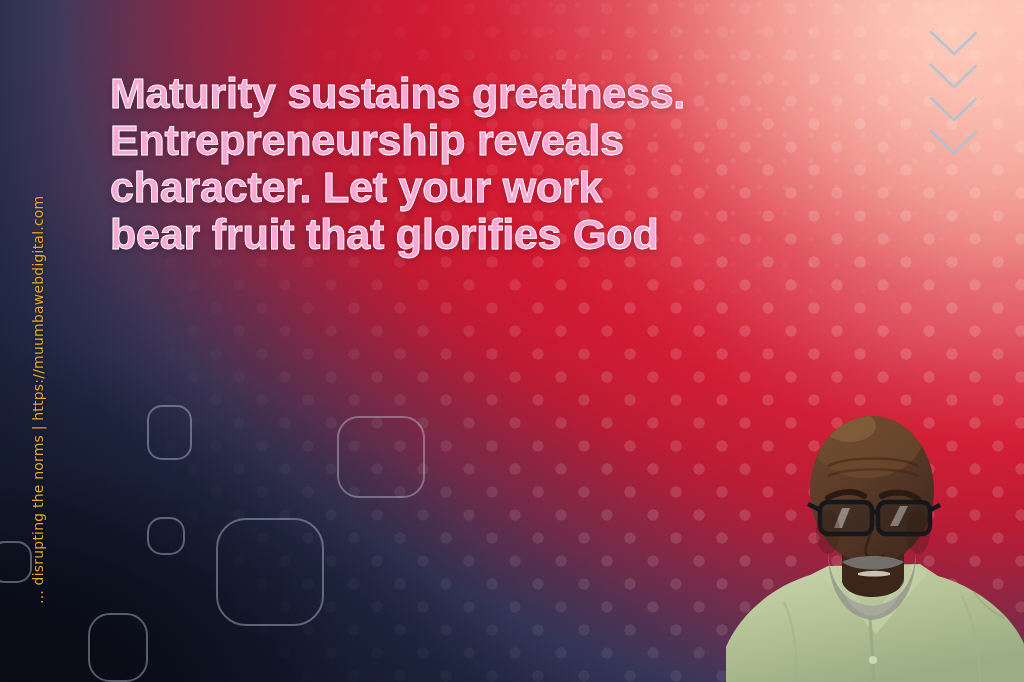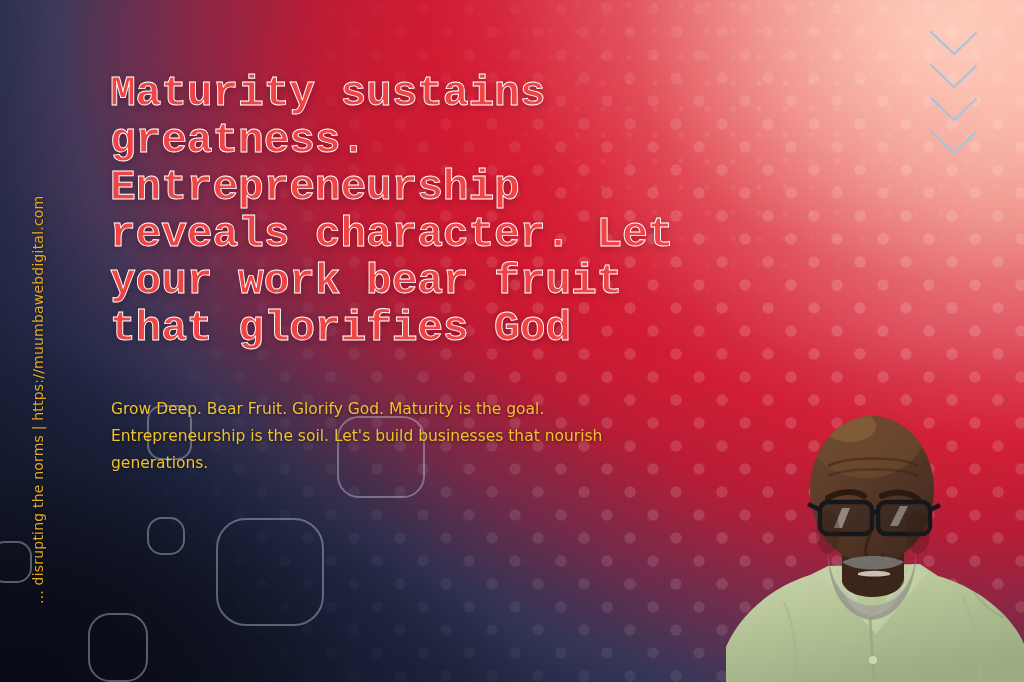--- a/index.html
+++ b/index.html
@@ -143,22 +143,22 @@
     font-family: "DejaVu Sans", sans-serif;
     text-shadow: 0 1px 2px rgba(0,0,0,0.45);
   }
 
   
   .headline {
     position: absolute;
     left: 110px;
     top: 70px;
     width: 580px;
-    color: #ef4444;
-    font-family: Liberation Mono, monospace;
+    color: #f9a8d4;
+    font-family: Liberation Sans, sans-serif;
     font-weight: 700;
     font-size: 43px;
     line-height: 47px;
     letter-spacing: -0.2px;
     text-shadow: 0 2px 7px rgba(10,10,30,0.30);
     -webkit-text-stroke: 0.9px #ffffff;
   }
 
   
   .subtitle {
@@ -305,15 +305,14 @@
 
       <ellipse cx="104" cy="120" rx="12" ry="22" fill="#2e1d13" opacity="0.28"></ellipse>
       <ellipse cx="194" cy="120" rx="12" ry="22" fill="#2e1d13" opacity="0.28"></ellipse>
     </svg>
   </div>
 
   <div class="vert-text">... disrupting the norms  |  https://muumbawebdigital.com</div>
 
   <div class="headline">Maturity sustains greatness. Entrepreneurship reveals character. Let your work bear fruit that glorifies God</div>
 
-  <div class="subtitle">Grow Deep. Bear Fruit. Glorify God. Maturity is the goal. Entrepreneurship is the soil. Let's build businesses that nourish generations.</div>
 
 </div>
 
 </body></html>

